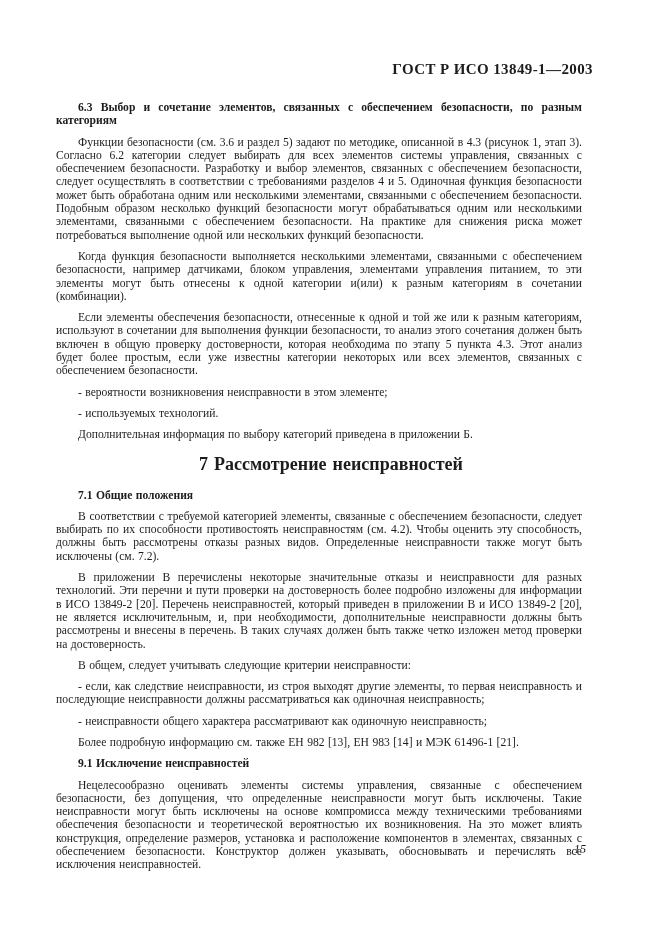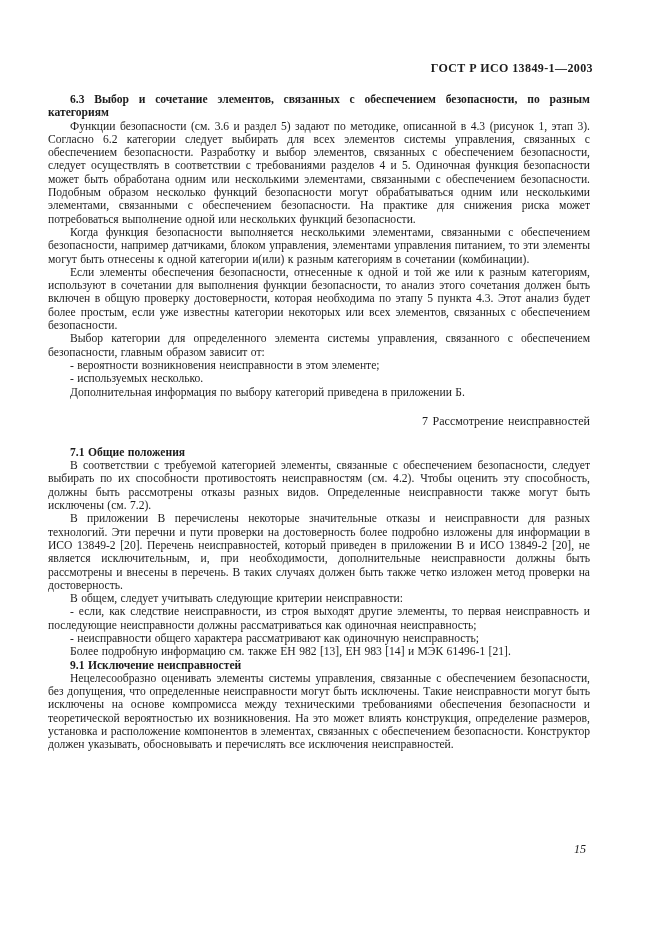--- a/index.html
+++ b/index.html
@@ -17,46 +17,46 @@
     color: #1c1c1c;
     overflow: hidden;
   }
   .doc-header {
     position: absolute;
     top: 61px;
     left: 48px;
     width: 545px;
     text-align: right;
     font-weight: bold;
-    font-size: 12px;
+    font-size: 15px;
     letter-spacing: 0.4px;
     white-space: nowrap;
   }
   .doc-content {
     position: absolute;
     top: 93px;
     left: 48px;
     width: 542px;
   }
   .blk {
-    margin: 0;
+    margin: 8px;
     font-size: 11.6px;
     line-height: 13.3px;
     text-align: justify;
     text-indent: 22px;
     word-spacing: 0.5px;
   }
   .blk.h4 {
     font-weight: bold;
   }
   .blk.h2 {
-    font-size: 12px;
+    font-size: 18px;
     line-height: 17px;
-    font-weight: normal;
-    text-align: right;
+    font-weight: bold;
+    text-align: center;
     text-indent: 24px;
     margin: 14px 0 16px 0;
     word-spacing: 1.5px;
   }
   .page-number {
     position: absolute;
     top: 842px;
     left: 48px;
     width: 538px;
     text-align: right;
@@ -68,23 +68,22 @@
 <body>
 
 <div class="page">
   <div class="doc-header">ГОСТ Р ИСО 13849-1—2003</div>
 
   <div class="doc-content">
       <div class="blk h4">6.3  Выбор и сочетание элементов, связанных с обеспечением безопасности, по разным категориям</div>
       <div class="blk p">Функции безопасности (см. 3.6 и раздел 5) задают по методике, описанной в 4.3 (рисунок 1, этап 3). Согласно 6.2 категории следует выбирать для всех элементов системы управления, связанных с обеспечением безопасности. Разработку и выбор элементов, связанных с обеспечением безопасности, следует осуществлять в соответствии с требованиями разделов 4 и 5. Одиночная функция безопасности может быть обработана одним или несколькими элементами, связанными с обеспечением безопасности. Подобным образом несколько функций безопасности могут обрабатываться одним или несколькими элементами, связанными с обеспечением безопасности. На практике для снижения риска может потребоваться выполнение одной или нескольких функций безопасности.</div>
       <div class="blk p">Когда функция безопасности выполняется несколькими элементами, связанными с обеспечением безопасности, например датчиками, блоком управления, элементами управления питанием, то эти элементы могут быть отнесены к одной категории и(или) к разным категориям в сочетании (комбинации).</div>
       <div class="blk p">Если элементы обеспечения безопасности, отнесенные к одной и той же или к разным категориям, используют в сочетании для выполнения функции безопасности, то анализ этого сочетания должен быть включен в общую проверку достоверности, которая необходима по этапу 5 пункта 4.3. Этот анализ будет более простым, если уже известны категории некоторых или всех элементов, связанных с обеспечением безопасности.</div>
-      <div class="blk p">Выбор категории для определенного элемента системы управления, связанного с обеспечением безопасности, главным образом зависит от:</div>
       <div class="blk li">- вероятности возникновения неисправности в этом элементе;</div>
-      <div class="blk li">- используемых несколько.</div>
+      <div class="blk li">- используемых технологий.</div>
       <div class="blk p">Дополнительная информация по выбору категорий приведена в приложении Б.</div>
       <div class="blk h2">7  Рассмотрение неисправностей</div>
       <div class="blk h4">7.1  Общие положения</div>
       <div class="blk p">В соответствии с требуемой категорией элементы, связанные с обеспечением безопасности, следует выбирать по их способности противостоять неисправностям (см. 4.2). Чтобы оценить эту способность, должны быть рассмотрены отказы разных видов. Определенные неисправности также могут быть исключены (см. 7.2).</div>
       <div class="blk p">В приложении В перечислены некоторые значительные отказы и неисправности для разных технологий. Эти перечни и пути проверки на достоверность более подробно изложены для информации в ИСО 13849-2 [20]. Перечень неисправностей, который приведен в приложении В и ИСО 13849-2 [20], не является исключительным, и, при необходимости, дополнительные неисправности должны быть рассмотрены и внесены в перечень. В таких случаях должен быть также четко изложен метод проверки на достоверность.</div>
       <div class="blk p">В общем, следует учитывать следующие критерии неисправности:</div>
       <div class="blk li">- если, как следствие неисправности, из строя выходят другие элементы, то первая неисправность и последующие неисправности должны рассматриваться как одиночная неисправность;</div>
       <div class="blk li">- неисправности общего характера рассматривают как одиночную неисправность;</div>
       <div class="blk p">Более подробную информацию см. также ЕН 982 [13], ЕН 983 [14] и МЭК 61496-1 [21].</div>
       <div class="blk h4">9.1  Исключение неисправностей</div>

